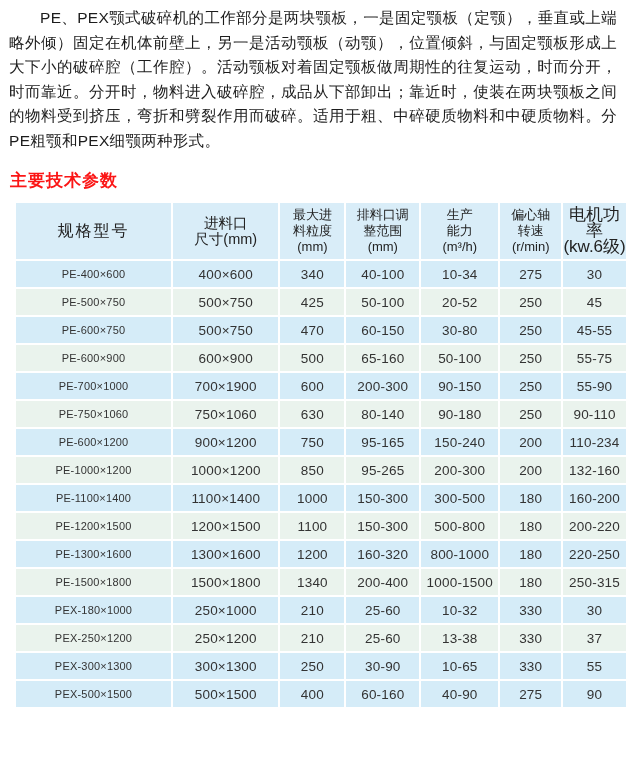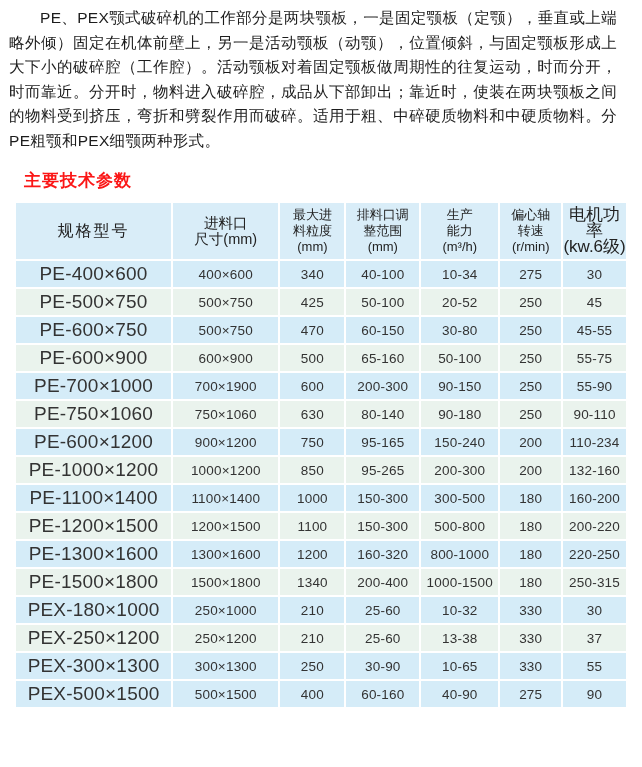--- a/index.html
+++ b/index.html
@@ -22,21 +22,21 @@
   .intro{
     margin:6px 25px 0 9px;
     font-size:15.5px;
     line-height:24.5px;
     text-align:justify;
     text-indent:2em;
     color:var(--text-dark);
     letter-spacing:0.3px;
   }
   .section-title{
-    margin:16px 0 0 24px;
+    margin:16px 0 0 10px;
     font-size:17px;
     font-weight:bold;
     color:var(--accent-red);
     letter-spacing:1px;
   }
   table.specs{
     margin:9px 0 0 14px;
     width:614px;
     table-layout:fixed;
     border-collapse:separate;
@@ -65,21 +65,21 @@
   th:nth-child(2){font-size:14.5px;}
   th:nth-child(7){font-size:17px;}
   td{
     height:26px;
     text-align:center;
     vertical-align:middle;
     font-size:13.5px;
     color:var(--cell-text);
     letter-spacing:0.2px;
   }
-  td:first-child{font-size:19px;}
+  td:first-child{font-size:11px;}
   tr.row-blue td{background:var(--row-blue);}
   tr.row-green td{background:var(--row-green);text-align:center;}
 </style>
 </head>
 <body>
 
 <div class="page">
   <p class="intro">PE、PEX颚式破碎机的工作部分是两块颚板，一是固定颚板（定颚），垂直或上端略外倾）固定在机体前壁上，另一是活动颚板（动颚），位置倾斜，与固定颚板形成上大下小的破碎腔（工作腔）。活动颚板对着固定颚板做周期性的往复运动，时而分开，时而靠近。分开时，物料进入破碎腔，成品从下部卸出；靠近时，使装在两块颚板之间的物料受到挤压，弯折和劈裂作用而破碎。适用于粗、中碎硬质物料和中硬质物料。分PE粗颚和PEX细颚两种形式。</p>
 
   <h2 class="section-title">主要技术参数</h2>

